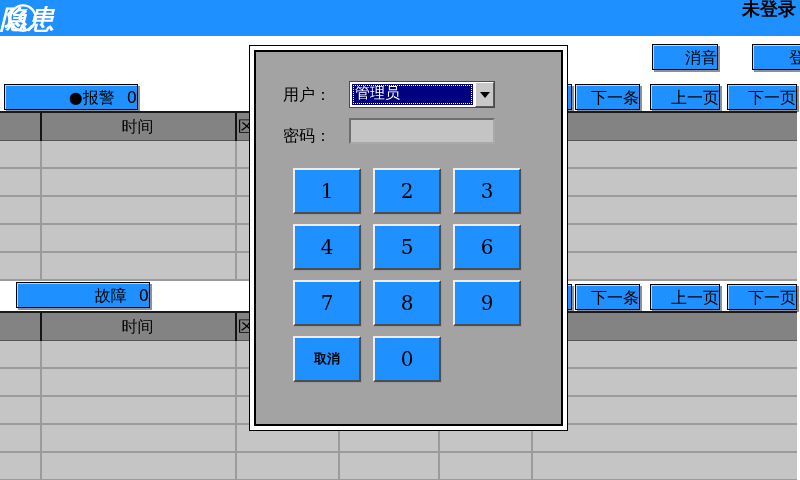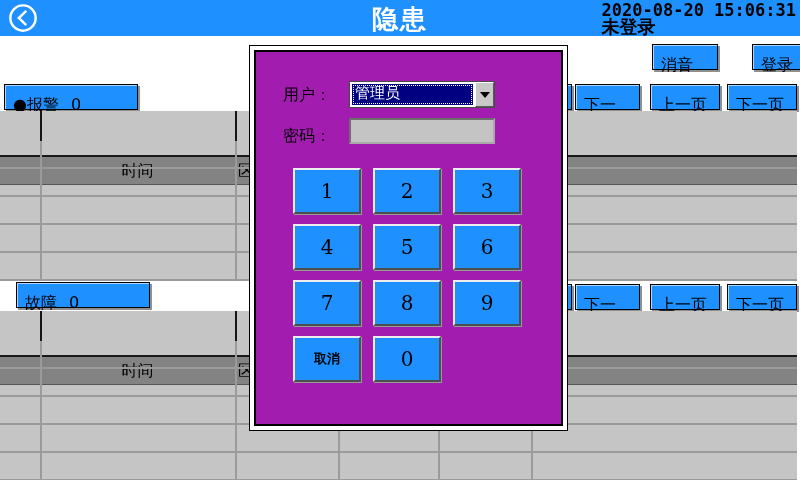--- a/index.html
+++ b/index.html
@@ -2,32 +2,32 @@
 <html><head>
 <meta charset="utf-8">
 <style>
   html,body{margin:0;padding:0;background:#fff;}
   .screen{position:relative;width:800px;height:480px;background:#ffffff;overflow:hidden;
           font-family:"DejaVu Sans","Liberation Sans",sans-serif;color:#000;}
 
   
   .topbar{position:absolute;left:0;top:0;width:800px;height:36px;background:#1E90FF;}
   .back{position:absolute;left:8px;top:3px;width:30px;height:30px;cursor:pointer;}
-  .title{position:absolute;left:0;right:0;top:2px;text-align:center;color:#fff;
-         font-size:26px;font-weight:bold;letter-spacing:2px;}
+  .title{position:absolute;left:0;right:0;top:2px;color:#fff;
+         font-size:26px;font-weight:bold;letter-spacing:2px;font-style:italic;}
   .top-right{position:absolute;right:4px;top:1px;text-align:left;}
   .dt{font-family:"DejaVu Sans Mono","Liberation Mono",monospace;font-size:17px;font-weight:bold;line-height:18px;}
   .ls{font-size:18px;font-weight:bold;line-height:17px;font-family:Liberation Serif, serif;}
 
   
   .power{position:absolute;left:5px;top:47px;background:#90EE90;color:#000;
          font-size:16px;line-height:21px;padding:0 7px;}
   .btn{position:absolute;height:26px;background:#1E90FF;border:1px solid #000;
        box-shadow:2px 2px 0 #8f8f8f, inset 1px 1px 0 rgba(255,255,255,0.65);
-       color:#000;font-size:16px;line-height:23px;text-align:left;padding:8px;
+       color:#000;font-size:16px;line-height:23px;text-align:right;padding:0;
        font-family:inherit;cursor:pointer;box-sizing:border-box;}
   .cnt{margin-left:12px;}
   .mute{left:652px;top:44px;width:66px;}
   .loginb{left:728px;top:44px;width:70px;margin-left:24px;}
   .alarmb{left:4px;top:84px;width:134px;}
   .startb{left:142px;top:84px;width:140px;}
   .sliver1{left:500px;top:84px;width:72px;}
   .next1{left:575px;top:84px;width:65px;}
   .prevp1{left:650px;top:84px;width:70px;}
   .nextp1{left:727px;top:84px;width:70px;}
@@ -35,33 +35,33 @@
   .sliver2{left:500px;top:284px;width:72px;}
   .next2{left:575px;top:284px;width:65px;}
   .prevp2{left:650px;top:284px;width:70px;}
   .nextp2{left:727px;top:284px;width:70px;}
 
   
   .table{position:absolute;left:0;width:797px;height:170px;background:#C5C5C5;}
   .t1{top:111px;}
   .t2{top:311px;}
   .thead{position:absolute;left:0;right:0;top:0;height:30px;background:#838383;
-         border-top:2px solid #1a1a1a;border-bottom:1px solid #555;box-sizing:border-box;margin-top:44px;}
+         border-top:2px solid #1a1a1a;border-bottom:1px solid #555;box-sizing:border-box;}
   .th-time{position:absolute;left:40px;width:195px;text-align:center;line-height:27px;font-size:16px;}
   .th-zone{position:absolute;left:238px;line-height:27px;font-size:16px;}
   .tr{position:absolute;left:0;right:0;height:28px;border-bottom:2px solid #9b9b9b;box-sizing:border-box;}
   .r0{top:30px;} .r1{top:58px;} .r2{top:86px;} .r3{top:114px;} .r4{top:142px;}
   .vl{position:absolute;width:2px;}
   .vl.h{top:0;height:30px;background:#151515;}
   .vl.b{top:30px;bottom:0;background:#9b9b9b;}
 
   
   .dialog{position:absolute;left:249px;top:45px;width:319px;height:386px;background:#fff;
           border:1px solid #000;box-sizing:border-box;padding:4px;z-index:10;}
-  .dframe{position:relative;width:100%;height:100%;border:2px solid #000;box-sizing:border-box;background:#a21caf;}
+  .dframe{position:relative;width:100%;height:100%;border:2px solid #000;box-sizing:border-box;background:#a3a3a3;}
   .dlabel{position:absolute;font-size:16px;}
   .lbl-user{left:27px;top:33px;}
   .lbl-pass{left:27px;top:74px;}
   .combo{position:absolute;left:93px;top:29px;width:146px;height:27px;background:#fff;
          border:1px solid #4a4a4a;box-sizing:border-box;display:flex;cursor:pointer;justify-content:center;}
   .combo-sel{flex:1;margin:2px;background:#000080;color:#fff;font-size:15px;line-height:19px;
              padding-left:3px;outline:1px dotted #fff;outline-offset:-2px;overflow:hidden;}
   .combo-btn{width:19px;background:#C8C8C8;border:1px solid;border-color:#fff #5a5a5a #5a5a5a #fff;
              display:flex;align-items:center;justify-content:center;cursor:pointer;box-sizing:border-box;}
   .caret{width:0;height:0;border-left:5px solid transparent;border-right:5px solid transparent;
@@ -82,21 +82,20 @@
 
   <div class="topbar">
     <div class="back">
       <svg width="30" height="30" viewBox="0 0 32 32">
         <circle cx="16" cy="16" r="13.5" fill="none" stroke="#ffffff" stroke-width="2.6"></circle>
         <path d="M19.5 8.5 L11.5 16 L19.5 23.5" fill="none" stroke="#ffffff" stroke-width="2.6"></path>
       </svg>
     </div>
     <div class="title">隐患</div>
     <div class="top-right">
-      <div class="dt">2020-08-20 15:06:31</div>
       <div class="ls">未登录</div>
     </div>
   </div>
 
   <button class="btn mute">消音</button>
   <button class="btn loginb">登录</button>
 
   <button class="btn alarmb"><span>●</span><span>报警</span><span class="cnt">0</span></button>
   <button class="btn sliver1"></button>
   <button class="btn next1">下一条</button>

